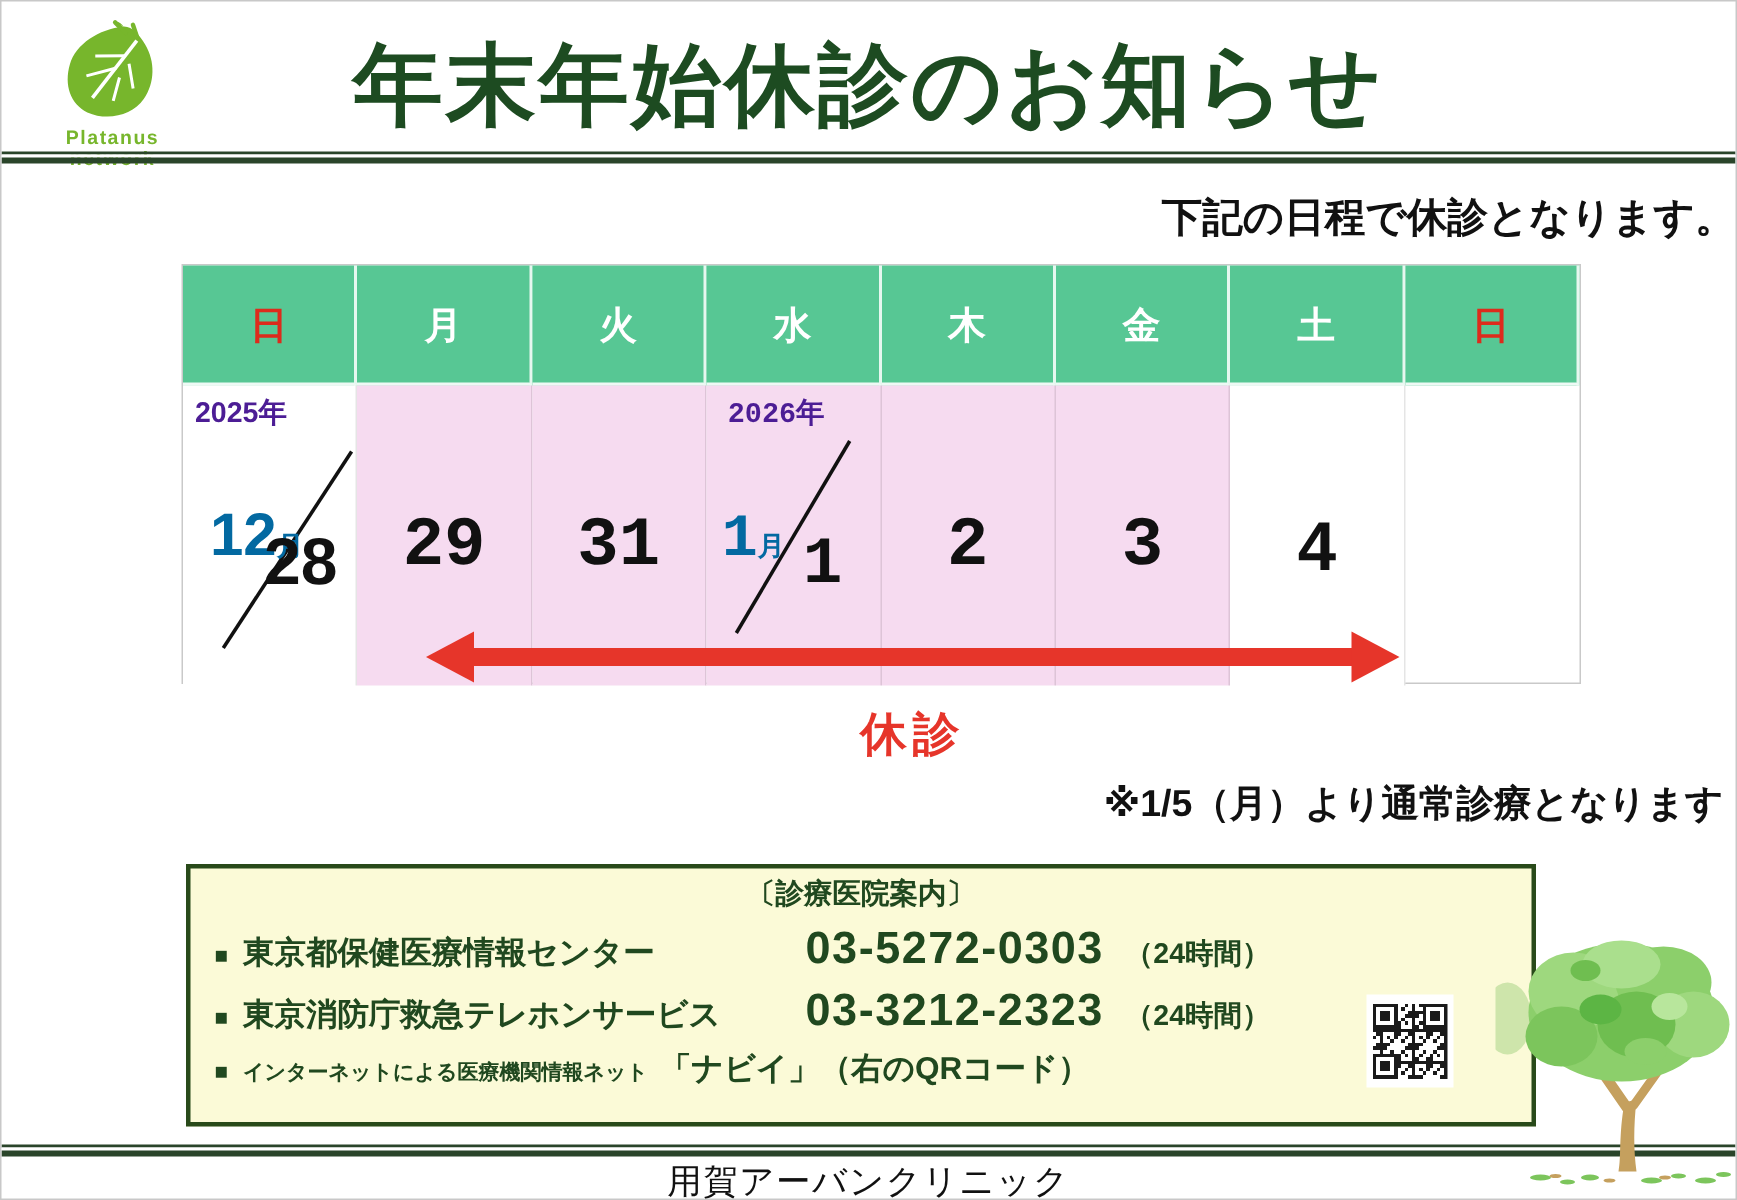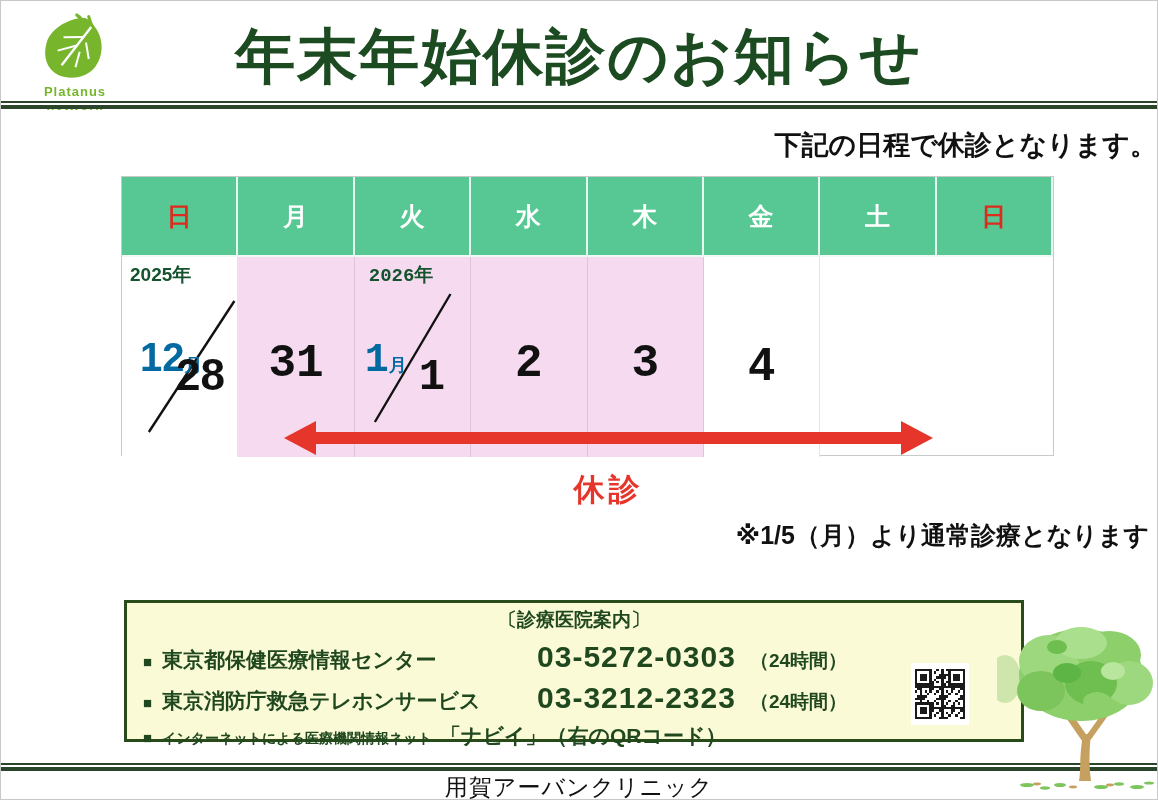--- a/index.html
+++ b/index.html
@@ -41,42 +41,42 @@
   .wd:last-of-type{border-right:none;}
   .wd-red{color:#dd2b1c;}
   .wd-white{color:#ffffff;}
   .dc{
     position:relative;border-right:1px solid rgba(0,0,0,.10);
     display:flex;align-items:center;justify-content:center;
     font-size:46px;font-weight:bold;color:#111;padding-top:14px;
   }
   .dc-white{background:#ffffff;}
   .dc-pink{background:#f6dbf0;font-family:Liberation Mono, monospace;}
-  .dc .year{position:absolute;font-size:19px;font-weight:bold;color:#14532d;}
+  .dc .year{position:absolute;font-size:19px;font-weight:bold;color:#4c1d95;}
   .dc .mon{position:absolute;font-size:40px;font-weight:bold;color:#0369a1;line-height:1;margin-top:40px;}
   .dc .mon .unit{font-size:18px;}
   .dc .dnum{position:absolute;font-size:44px;font-weight:bold;color:#111;line-height:1;}
   .dc svg.slash{position:absolute;left:0;top:0;width:100%;height:100%;}
   
   .arrow{position:absolute;left:283px;top:420px;width:649px;height:34px;z-index:1;}
   .arrow .shaft{position:absolute;left:26px;right:26px;top:11px;height:12px;background:#e6352a;}
   .arrow .head-l{position:absolute;left:0;top:0;width:0;height:0;
     border-top:17px solid transparent;border-bottom:17px solid transparent;border-right:32px solid #e6352a;}
   .arrow .head-r{position:absolute;right:0;top:0;width:0;height:0;
     border-top:17px solid transparent;border-bottom:17px solid transparent;border-left:32px solid #e6352a;}
   .closed{
     position:absolute;left:283px;top:468px;width:649px;text-align:center;
     font-size:31px;font-weight:bold;color:#e6352a;letter-spacing:4px;
   }
   .note{
     position:absolute;right:8px;top:518px;font-size:25px;font-weight:bold;color:#111;
   }
   
   .infobox{
-    position:absolute;left:123px;top:599px;width:900px;height:142px;
+    position:absolute;left:123px;top:575px;width:900px;height:175px;
     background:#fbfad7;border:3px solid #294a1a;color:#20481f;z-index:4;
   }
   .infobox .ib-title{text-align:center;font-size:19px;font-weight:bold;margin-top:4px;}
   .ib-row{display:flex;align-items:baseline;margin:7px 0 0 16px;}
   .ib-bullet{font-size:15px;margin-right:10px;}
   .ib-name{font-size:21px;font-weight:bold;min-width:375px;}
   .ib-phone{font-size:30px;font-weight:bold;margin-right:14px;letter-spacing:1px;}
   .ib-suffix{font-size:19px;font-weight:bold;}
   .ib-name-wide{font-size:14px;font-weight:bold;margin-right:8px;}
   .ib-value{font-size:21px;font-weight:bold;}
@@ -136,20 +136,21 @@
     <div class="wd wd-red">日</div>
 
     <div class="dc dc-white">
       <svg class="slash" viewBox="0 0 116 200" preserveAspectRatio="none">
         <line x1="27" y1="175" x2="113" y2="44" stroke="#111" stroke-width="2.4"></line>
       </svg>
       <span class="year" style="left:8px;top:5px">2025年</span>
       <span class="mon" style="left:18px;top:40px"><span>12</span><span class="unit">月</span></span>
       <span class="dnum" style="left:54px;top:96px">28</span>
     </div>
+    <div class="dc dc-pink">29</div>
     <div class="dc dc-pink">31</div>
 
     <div class="dc dc-pink">
       <svg class="slash" viewBox="0 0 116 200" preserveAspectRatio="none">
         <line x1="20" y1="165" x2="96" y2="37" stroke="#111" stroke-width="2.4"></line>
       </svg>
       <span class="year" style="left:14px;top:5px">2026年</span>
       <span class="mon" style="left:10px;top:44px"><span>1</span><span class="unit">月</span></span>
       <span class="dnum" style="left:64px;top:98px">1</span>
     </div>

